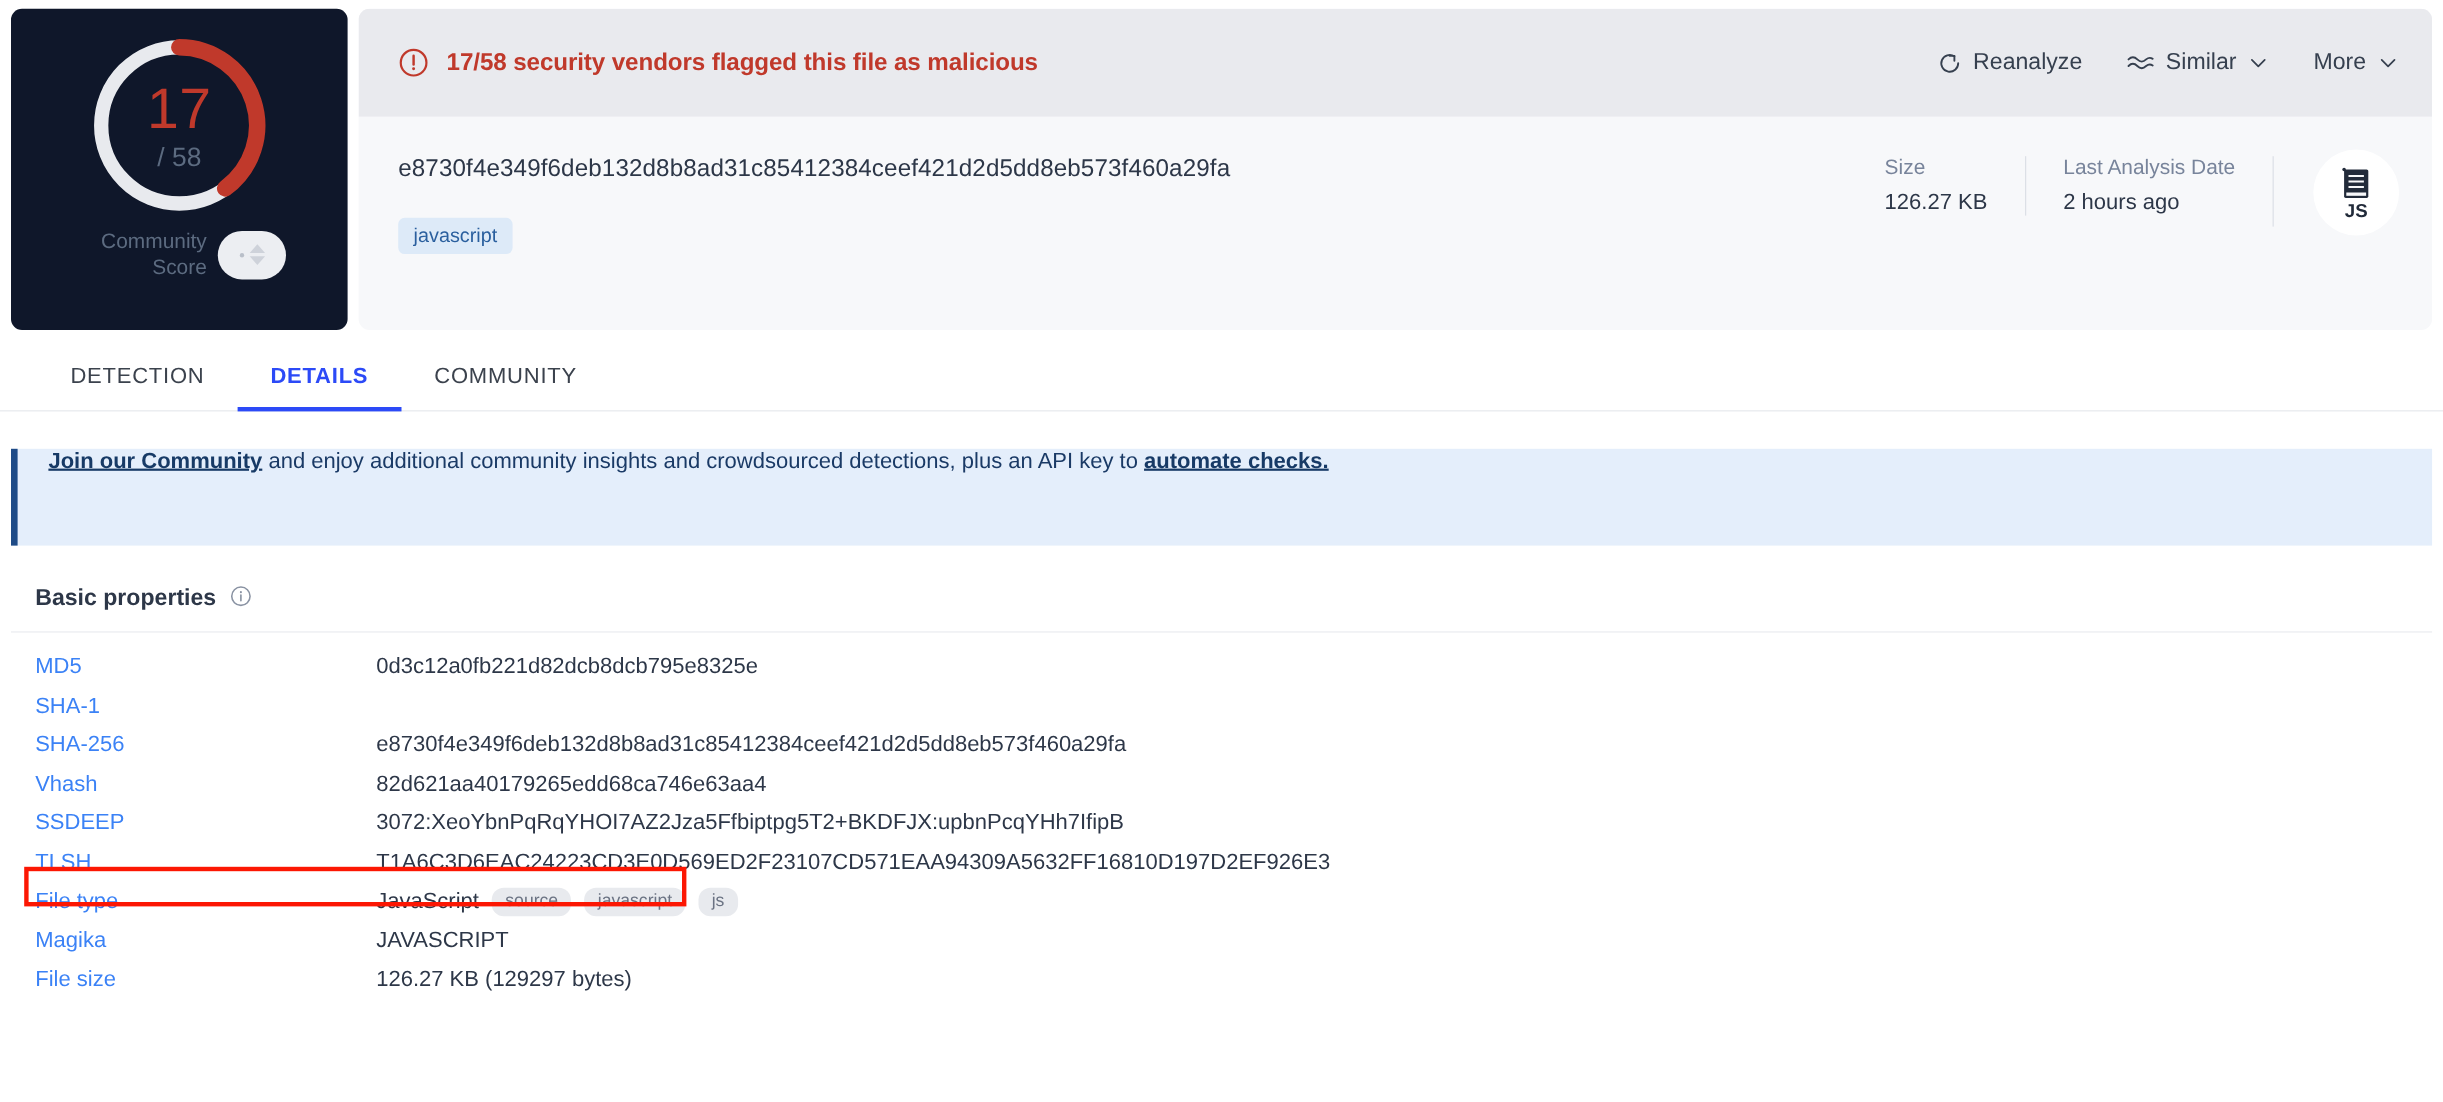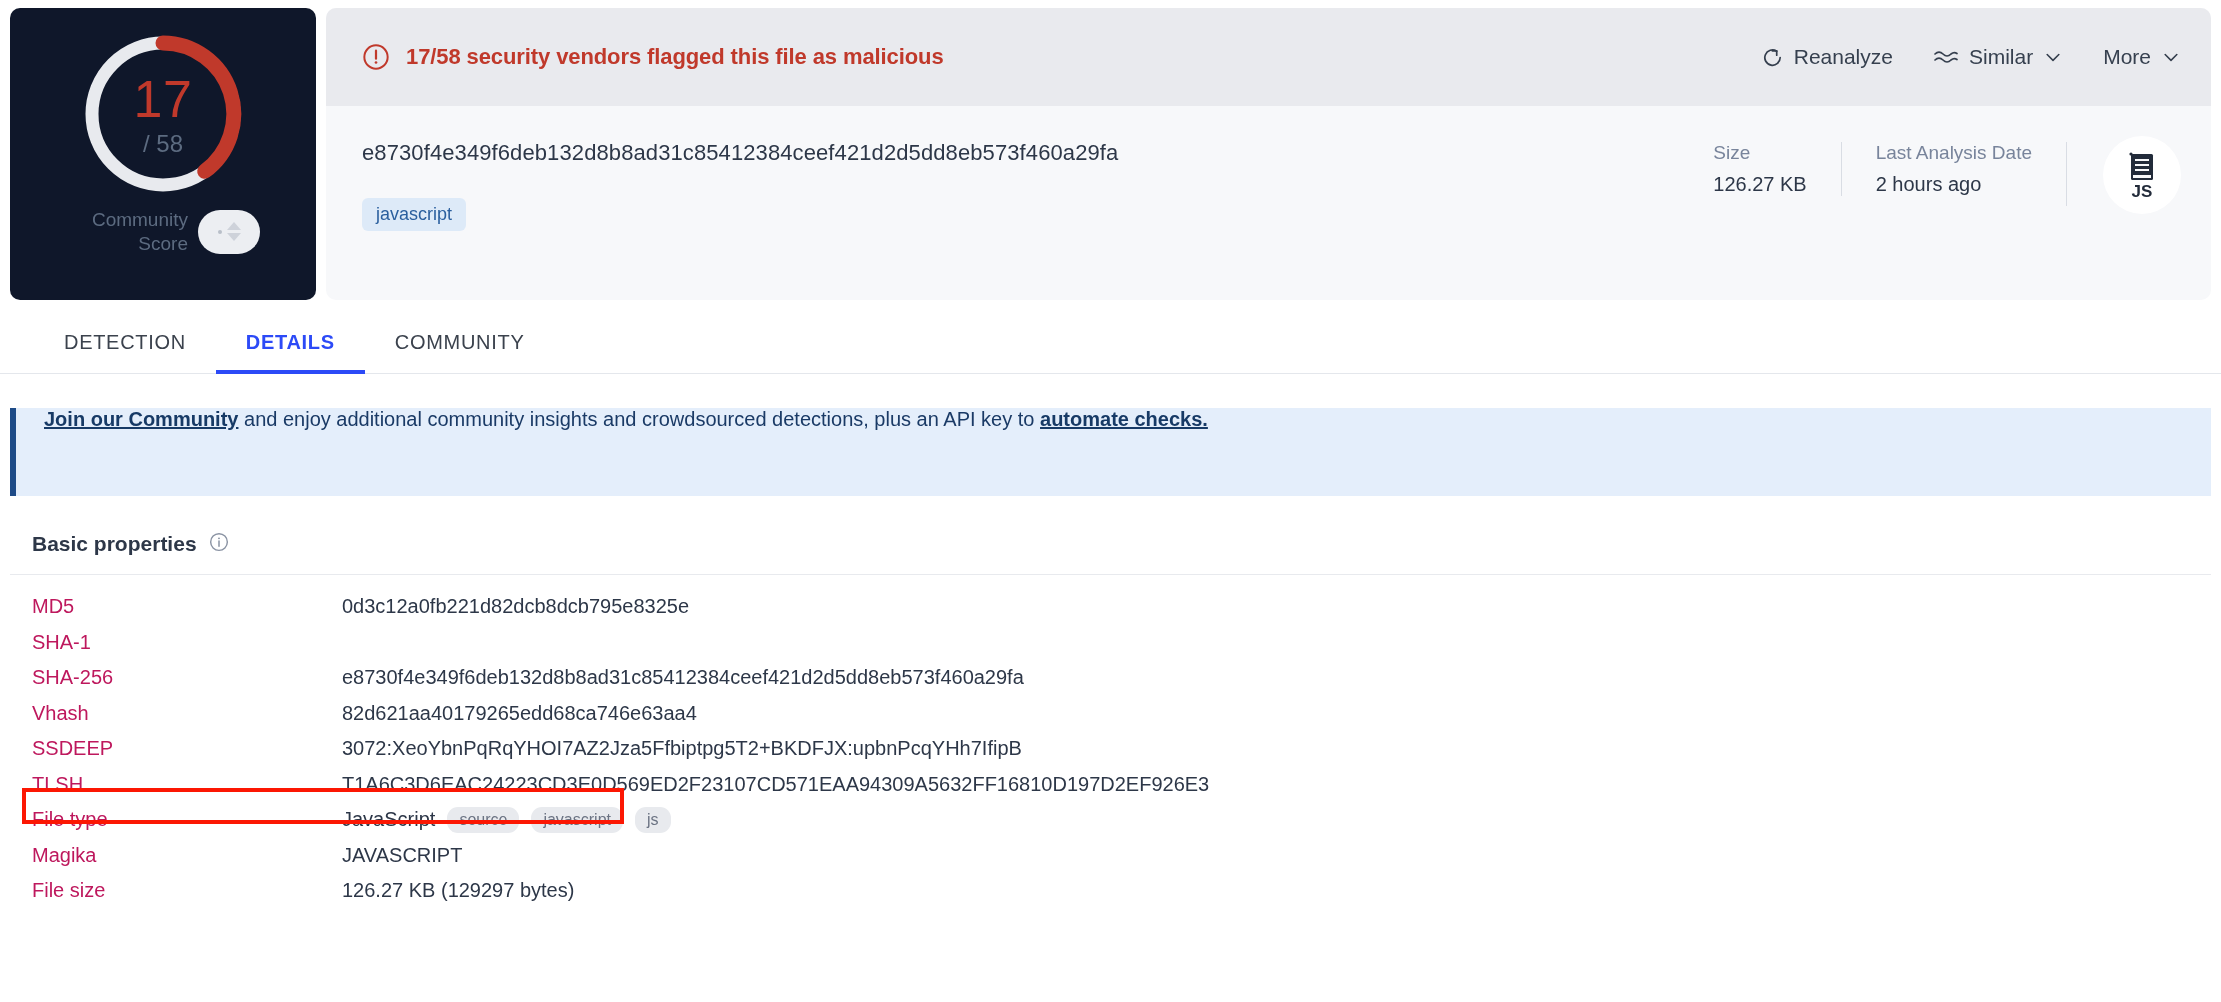--- a/index.html
+++ b/index.html
@@ -275,21 +275,21 @@
   .prop-row {
     display: flex;
     align-items: center;
     height: 35.5px;
     padding-left: 22px;
     font-size: 20px;
   }
   .prop-key {
     width: 310px;
     flex: 0 0 310px;
-    color: #be185d;
+    color: #3b82f6;
   }
   .prop-val {
     color: #2d3748;
     display: flex;
     align-items: center;
     gap: 12px;
     word-break: break-all;
   }
   .grey-tag {
     background: #e8eaee;

